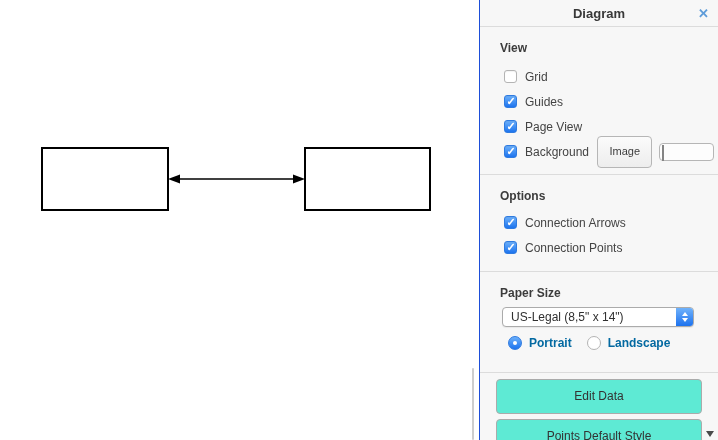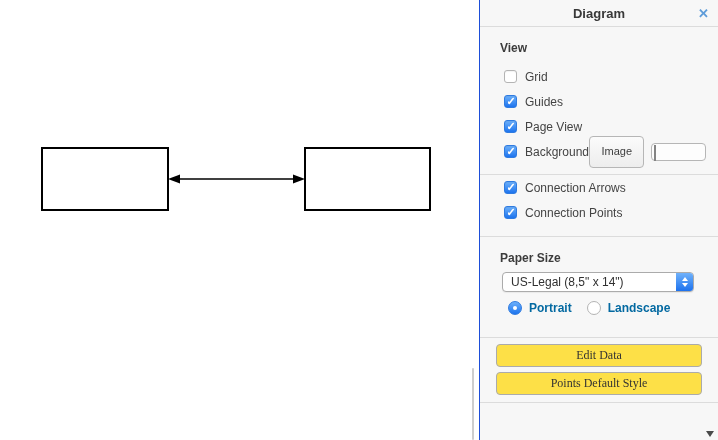--- a/index.html
+++ b/index.html
@@ -39,21 +39,21 @@
   .panel-title { font-weight: bold; font-size: 13px; color: #383838; }
   .panel-close {
     position: absolute; right: 9px; top: 0;
     color: #5e9cd9; font-size: 13px; font-weight: bold; cursor: pointer;
   }
   .heading {
     font-weight: bold; color: #3c3c3c; font-size: 12px;
     margin: 14px 0 6px 20px; height: 15px;
   }
   .heading.first { margin-bottom: 8px; }
-  .rows { padding: 0 12px 0 24px; }
+  .rows { padding: 0 4px 0 24px; }
   .row {
     display: flex; align-items: center; height: 25px; cursor: default;
   }
   .row .lbl { margin-left: 8px; color: #444; }
 
   
   .cb {
     width: 13px; height: 13px; border: 1px solid #b4b4b4; border-radius: 3px;
     background: #fff; position: relative; flex: 0 0 auto;
     box-shadow: inset 0 1px 1px rgba(0,0,0,0.05);
@@ -129,23 +129,23 @@
 
   .radio-row {
     display: flex; align-items: center; height: 16px; margin: 8px 0 0 28px;
   }
   .radio-row .lbl { margin-left: 7px; color: #0369a1; font-weight: bold; }
   .radio-row .second { margin-left: 15px; }
 
   
   .actions { padding: 0 16px; }
   .btn {
-    display: block; width: 100%; height: 23px; margin-top: 6px;
-    font-family: Liberation Serif, serif; font-size: 12px; color: #333;
-    background: #fde047; border: 1px solid #ababab; border-radius: 4px;
+    display: block; width: 100%; height: 35px; margin-top: 6px;
+    font-family: Liberation Sans, sans-serif; font-size: 12px; color: #333;
+    background: #5eead4; border: 1px solid #ababab; border-radius: 4px;
     cursor: pointer; line-height: 15px;
   }
   .btn + .btn { margin-top: 5px; }
 
   .panel-scroll-arrow {
     position: absolute; right: 4px; bottom: 3px;
     width: 0; height: 0;
     border-left: 4px solid transparent; border-right: 4px solid transparent;
     border-top: 6px solid #4a4a4a;
   }
@@ -190,20 +190,21 @@
       <span class="lbl">Background</span>
       <button class="mini-btn">Image</button>
       <span class="swatch-btn">
         <span class="swatch-inner"></span>
       </span>
     </div>
   </div>
 
   <hr class="divider d1">
 
+  <div class="heading">Options</div>
   <div class="rows">
     <div class="row">
       <span class="cb on"></span>
       <span class="lbl">Connection Arrows</span>
     </div>
     <div class="row">
       <span class="cb on"></span>
       <span class="lbl">Connection Points</span>
     </div>
   </div>

